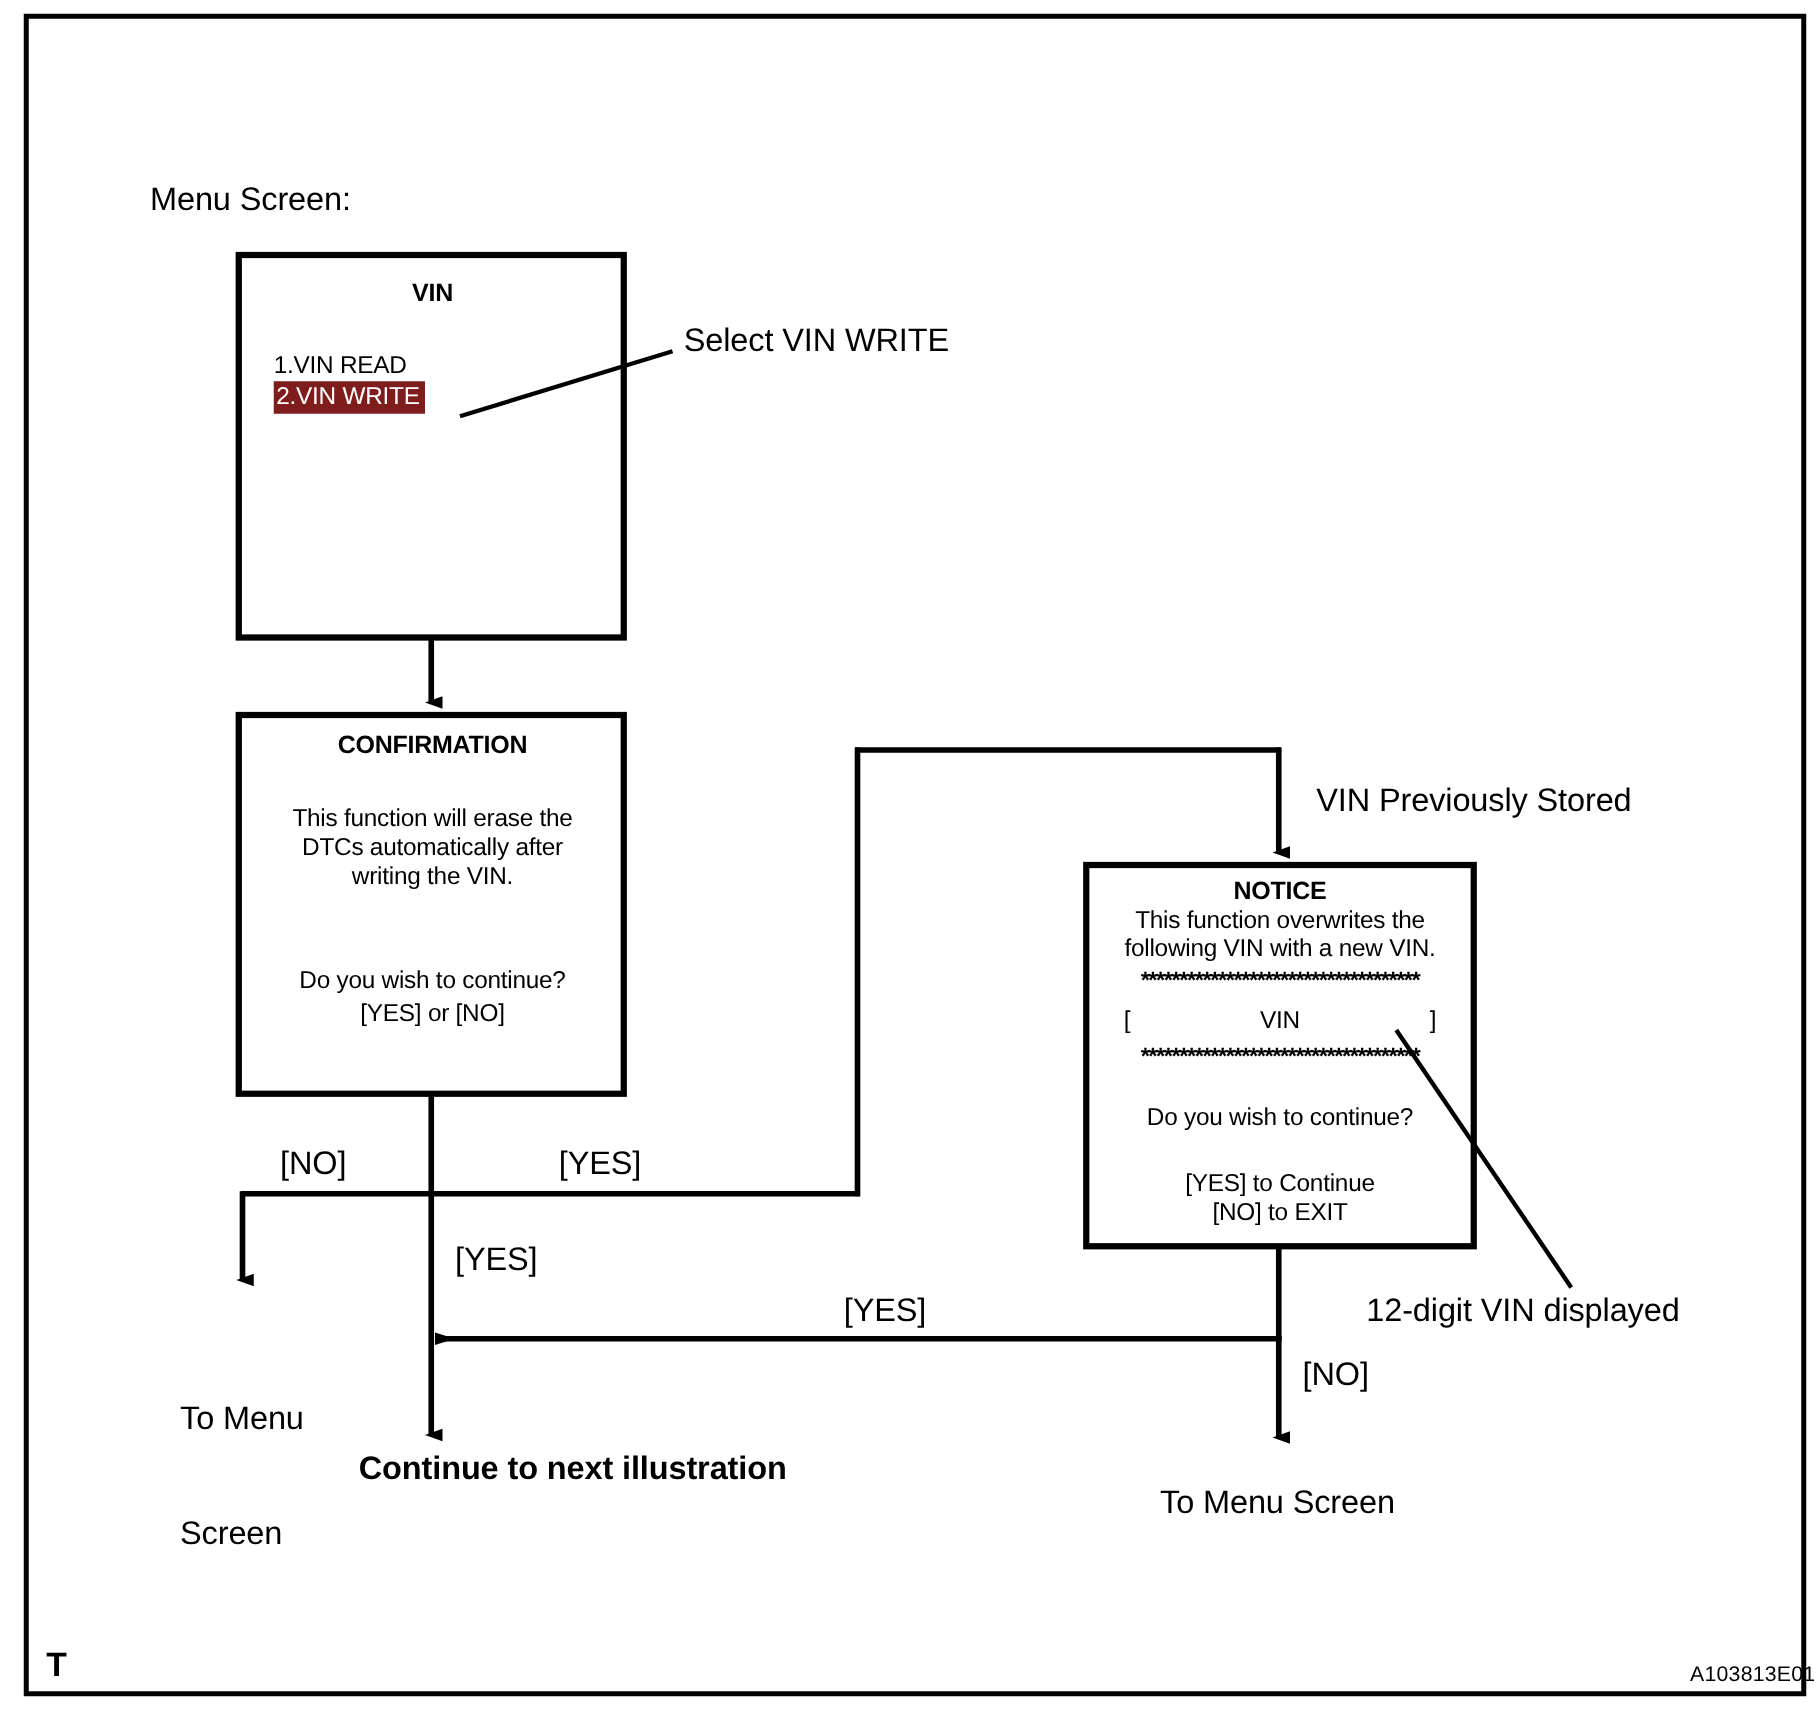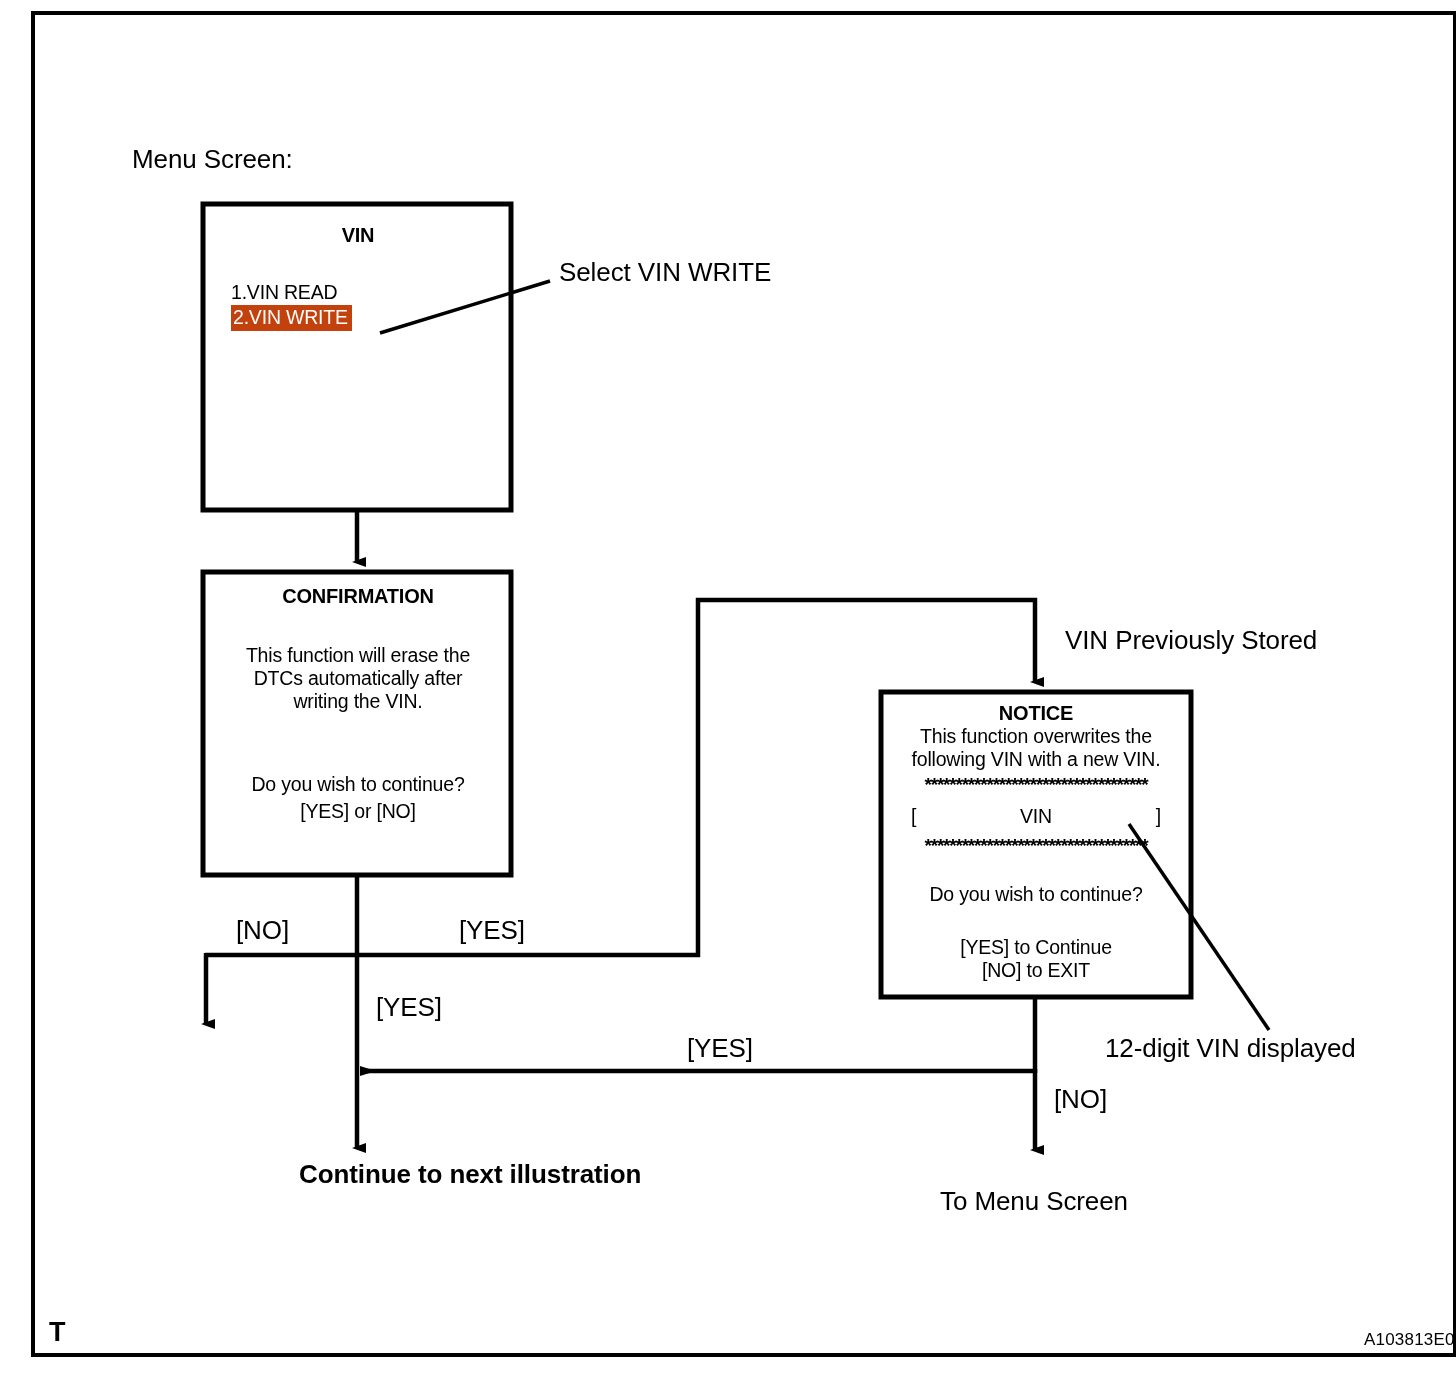--- a/index.html
+++ b/index.html
@@ -10,21 +10,21 @@
   body {
     width: 1456px;
     height: 1382px;
     font-family: "Liberation Sans", sans-serif;
     color: #000000;
     position: relative;
     overflow: hidden;
   }
   #page {
     position: absolute;
-    left: 16px; top: 0;
+    left: 4px; top: 0;
     width: 1280px;
     height: 1382px;
   }
   #diagram-svg {
     position: absolute;
     left: 0; top: 0;
     width: 1456px;
     height: 1382px;
   }
   
@@ -49,21 +49,21 @@
     text-align: center;
     letter-spacing: -0.2px;
   }
   .screen-title {
     font-size: 20px;
     font-weight: 700;
   }
 
   
   .inverse {
-    background: #c2410c;
+    background: #7f1d1d;
     color: #ffffff;
     display: inline-block;
     padding: 1px 4px 2px 2px;
   }
 
   .stars {
     font-family: "Liberation Sans", sans-serif;
     font-weight: 700;
     font-size: 19px;
     letter-spacing: -1.2px;
@@ -181,20 +181,24 @@
   <div class="txt anno" style="left:1049px; top:625px;">VIN Previously Stored</div>
 
   <div class="txt anno" style="left:1089px; top:1033px;">12-digit VIN displayed</div>
 
   <div class="txt anno" style="left:220px; top:915px;">[NO]</div>
   <div class="txt anno" style="left:443px; top:915px;">[YES]</div>
   <div class="txt anno" style="left:360px; top:992px;">[YES]</div>
   <div class="txt anno" style="left:671px; top:1033px;">[YES]</div>
   <div class="txt anno" style="left:1038px; top:1084px;">[NO]</div>
 
+  <div class="txt anno" style="left:140px; top:1058px;">
+    <div>To Menu</div>
+    <div>Screen</div>
+  </div>
 
   <div class="txt anno" style="left:283px; top:1159px;font-weight:bold;">Continue to next illustration</div>
 
   <div class="txt anno" style="left:924px; top:1186px;">To Menu Screen</div>
 
   <div class="txt corner-t" style="left:33px; top:1317px;">T</div>
   <div class="txt fig-code" style="left:1348px; top:1330px;">A103813E01</div>
 
 </div>
 

